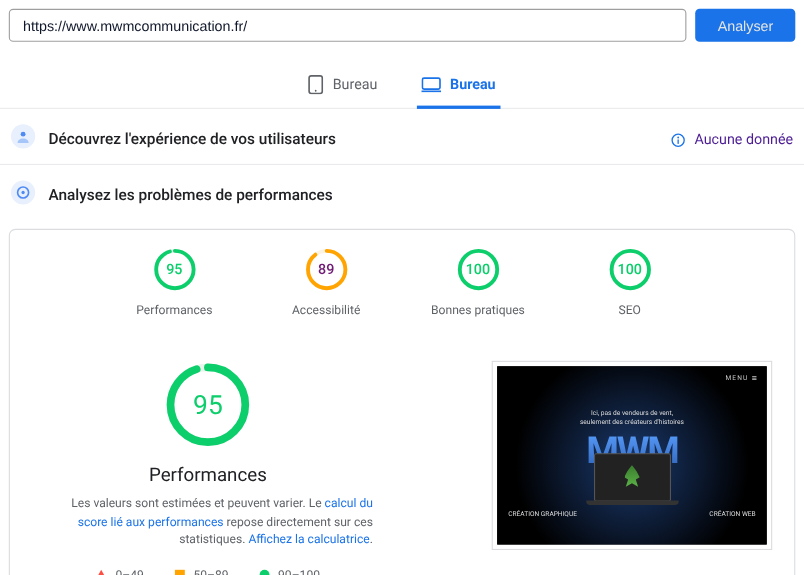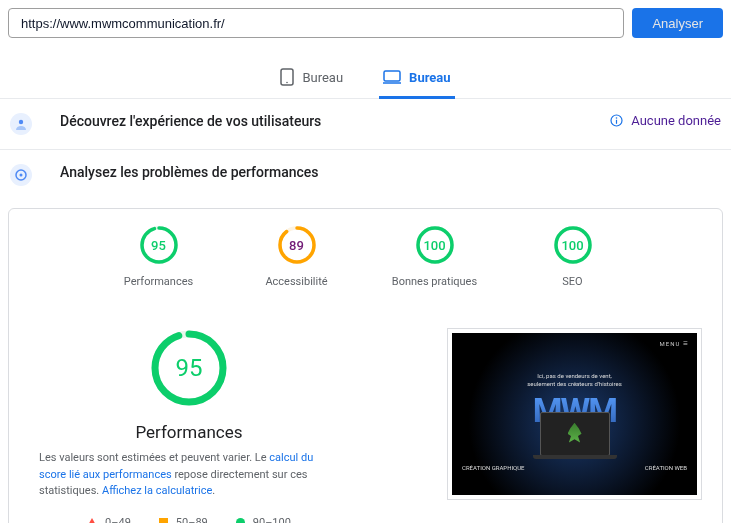--- a/index.html
+++ b/index.html
@@ -56,24 +56,24 @@
       border-bottom: 3px solid transparent;
       margin-bottom: -1px;
     }
     .tab.active {
       color: #1a73e8;
       border-bottom-color: #1a73e8;
       font-weight: 700;
     }
     .section-row {
       display: flex;
-      align-items: flex-start;
+      align-items: flex-end;
       padding: 14px 10px;
       border-bottom: 1px solid #e8eaed;
-      gap: 28px;
+      gap: 12px;
     }
     .section-icon {
       width: 22px;
       height: 22px;
       border-radius: 50%;
       background: #e8f0fe;
       display: flex;
       align-items: center;
       justify-content: center;
       flex-shrink: 0;
@@ -160,21 +160,21 @@
     }
     .big-title {
       margin-top: 14px;
       font-size: 17px;
       color: #202124;
     }
     .desc {
       margin-top: 8px;
       font-size: 11px;
       color: #5f6368;
-      text-align: left;
+      text-align: right;
       line-height: 1.5;
       max-width: 300px;
     }
     .desc a { color: #1a73e8; text-decoration: none; }
     .legend {
       display: flex;
       gap: 28px;
       margin-top: 16px;
       font-size: 11px;
       color: #5f6368;

